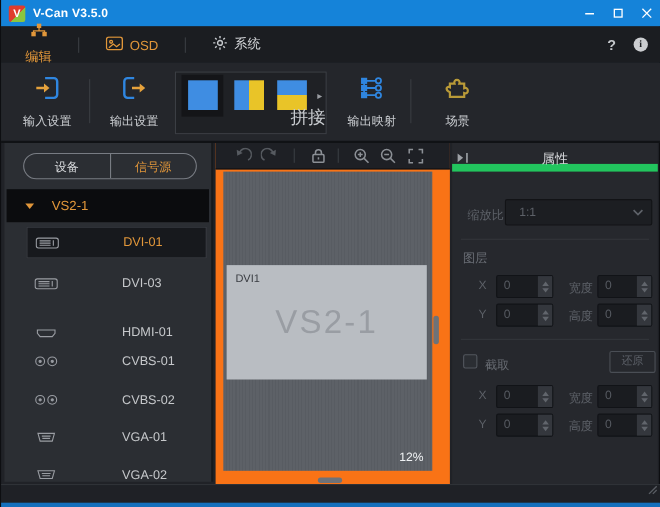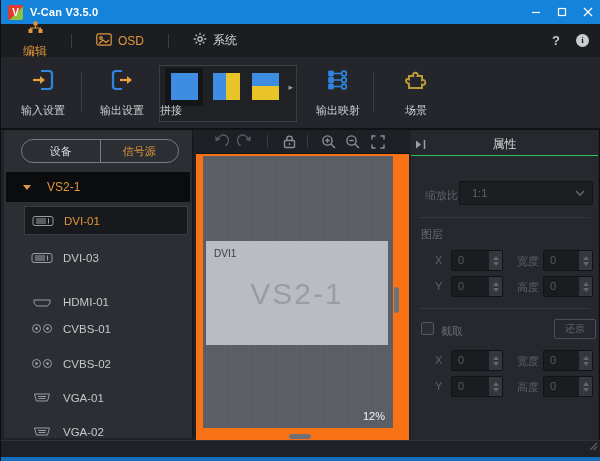--- a/index.html
+++ b/index.html
@@ -38,36 +38,36 @@
   .tool-label { margin-top:8px; font-size:11px; color:#c9ccd0; }
   .tool-sep { position:absolute; top:15px; width:1px; height:40px; background:#3a3d42; }
   .mosaic-box { position:absolute; left:158px; top:8px; width:138px; height:57px;
     background:#1f2125; border:1px solid #3b3e44; }
   .thumb-sel { position:absolute; left:5px; top:2px; width:38px; height:38px; background:#141518; }
   .thumb { position:absolute; top:7px; width:27px; height:27px; }
   .thumb.t1 { left:11px; background:#3f8de2; }
   .thumb.t2 { left:53px; background:linear-gradient(90deg,#3f8de2 0 50%,#e9c428 50%); }
   .thumb.t3 { left:92px; background:linear-gradient(180deg,#3f8de2 0 50%,#e9c428 50%); }
   .mosaic-arrow { position:absolute; right:3px; top:16px; color:#9a9da2; font-size:9px; }
-  .mosaic-label { position:absolute; left:0; bottom:3px; width:100%; text-align:left; font-size:11px; color:#c9ccd0; }
+  .mosaic-label { position:absolute; left:0; bottom:3px; width:100%; text-align:right; font-size:16px; color:#c9ccd0; }
 
   
   .sidebar { position:absolute; left:3px; top:130px; width:190px; height:308px; background:#2b2e33;
     border-right:2px solid #17191c; }
   .tabs { position:absolute; left:17px; top:9px; width:158px; height:24px; border:1px solid #787c83;
     border-radius:12px; display:flex; overflow:hidden; }
   .tab { flex:1; display:flex; align-items:center; justify-content:center; font-size:11px; color:#d8dadd; }
   .tab.active { color:#e2973a; }
   .tab + .tab { border-left:1px solid #787c83; }
   .tree-root { position:absolute; left:2px; top:42px; width:184px; height:30px; background:#0b0c0e;
     display:flex; align-items:center; }
   .caret { width:0; height:0; border-left:4px solid transparent; border-right:4px solid transparent;
     border-top:5px solid #e2973a; margin-left:17px; }
   .root-label { color:#e2973a; font-size:12px; margin-left:16px; }
-  .tree-item { position:absolute; left:20px; width:164px; height:29px; display:flex; align-items:center; }
+  .tree-item { position:absolute; left:20px; width:164px; height:29px; display:flex; align-items:center;gap:48px; }
   .tree-item .iicon { width:24px; margin-left:6px; display:flex; justify-content:center; }
   .tree-item .ilabel { font-size:11.5px; color:#c6c8cb; margin-left:9px; }
   .tree-item.selected { background:#17191d; border:1px solid #3a3d43; }
   .tree-item.selected .ilabel { color:#e2973a; }
   .iicon svg { stroke:#9a9da3; fill:none; }
 
   
   .canvas-frame { position:absolute; left:195px; top:130px; width:213px; height:310px; background:#f97316; }
   .ctoolbar { position:absolute; left:0; top:0; width:213px; height:24px; background:#1e2025;
     border-bottom:1px solid #101214; }
@@ -80,21 +80,21 @@
   .layer-box { position:absolute; left:3px; top:85px; width:182px; height:104px; background:#b9bdc2; }
   .layer-name { position:absolute; left:8px; top:7px; font-size:10px; color:#383b40; }
   .layer-watermark { position:absolute; left:0; top:36px; width:100%; text-align:center;
     font-size:30px; color:#999da3; letter-spacing:2px; }
   .zoom-label { position:absolute; right:8px; bottom:6px; font-size:11px; color:#f0f2f4; }
   .vthumb { position:absolute; left:198px; top:157px; width:5px; height:26px; background:#6e7278; border-radius:3px; }
   .hthumb { position:absolute; left:93px; top:301px; width:22px; height:5px; background:#6e7278; border-radius:3px; }
 
   
   .panel { position:absolute; left:410px; top:130px; width:187px; height:310px; background:#26282d; }
-  .panel-header { position:absolute; left:0; top:0; width:100%; height:26px; border-bottom:1px solid #22c55e; }
+  .panel-header { position:absolute; left:0; top:0; width:100%; height:26px; border-bottom:7px solid #22c55e; }
   .collapse-icon { position:absolute; left:4px; top:6px; }
   .panel-title { position:absolute; left:0; top:6px; width:100%; text-align:center;
     font-size:12px; color:#d8dadd; }
   .dim-label { position:absolute; font-size:11px; color:#5d6168; }
   .sec-label { position:absolute; font-size:11px; color:#6a6e75; }
   .divider { position:absolute; left:8px; width:171px; height:1px; background:#33363b; }
   .dropdown { position:absolute; left:48px; top:51px; width:134px; height:24px; background:#1c1e22;
     border:1px solid #121316; border-radius:2px; display:flex; align-items:center; }
   .dropdown span { font-size:11px; color:#5d6168; margin-left:12px; }
   .dropdown svg { position:absolute; right:7px; top:8px; stroke:#5d6168; fill:none; stroke-width:1.6; }

